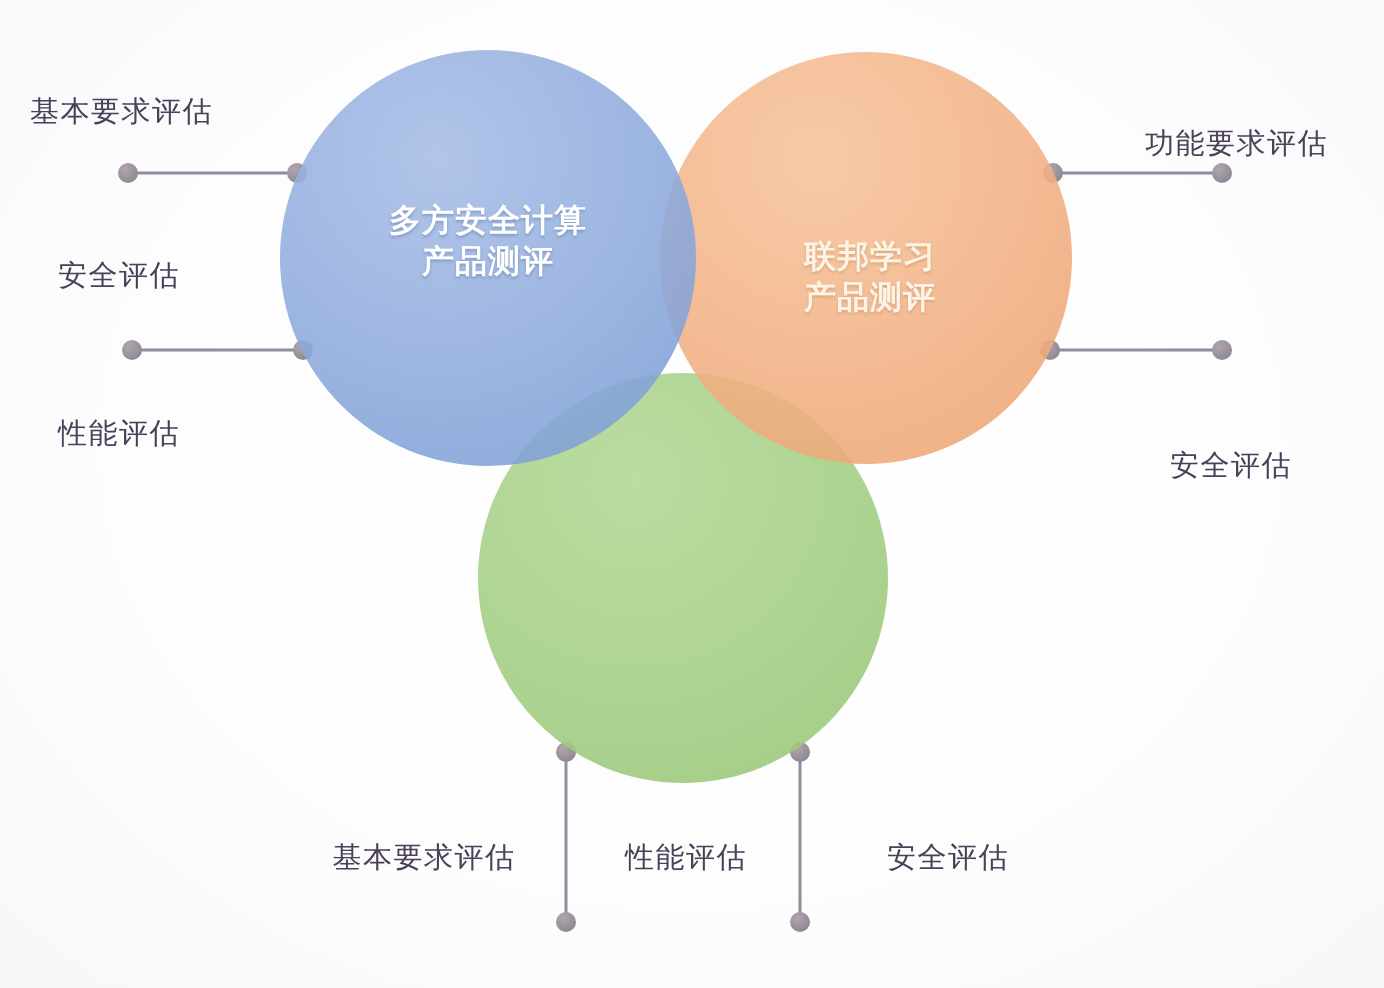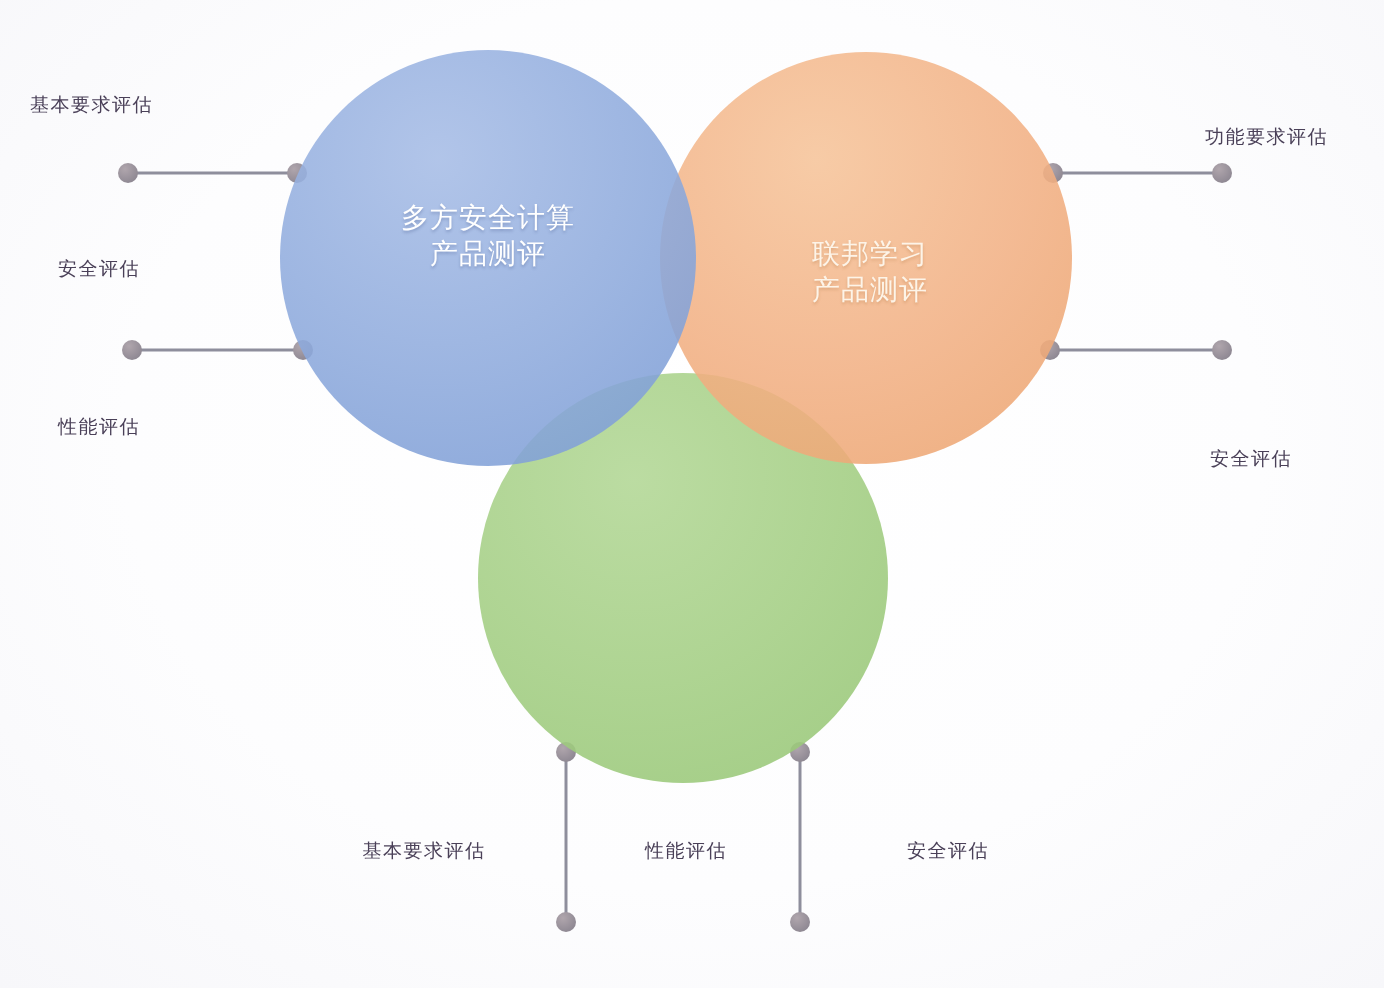--- a/index.html
+++ b/index.html
@@ -23,22 +23,22 @@
     position: absolute;
     left: 0;
     top: 0;
     width: 1384px;
     height: 988px;
   }
   .circle-caption {
     position: absolute;
     text-align: center;
     font-family: "Liberation Sans", "DejaVu Sans", sans-serif;
-    font-weight: normal;
-    font-size: 28px;
+    font-weight: bold;
+    font-size: 32px;
     line-height: 1.28;
     letter-spacing: 1px;
     white-space: nowrap;
     pointer-events: none;
   }
   .circle-caption .ln { display: block; }
   #caption-mpc {
     left: 288px;
     top: 200px;
     width: 400px;
@@ -55,21 +55,21 @@
   }
   #caption-bc {
     left: 513px;
     top: 540px;
     width: 340px;
     color: #f4fbf0;
     text-shadow: 0 2px 3px rgba(95,140,75,0.33);
   }
   .leaf-label {
     position: absolute;
-    font-size: 19px;
+    font-size: 29px;
     color: #4a4058;
     white-space: nowrap;
     letter-spacing: 1.5px;
   }
   .leaf-label.right { text-align: right; margin-top: 32px; }
   .leaf-label.center { text-align: center; }
 </style>
 </head>
 <body>
 

